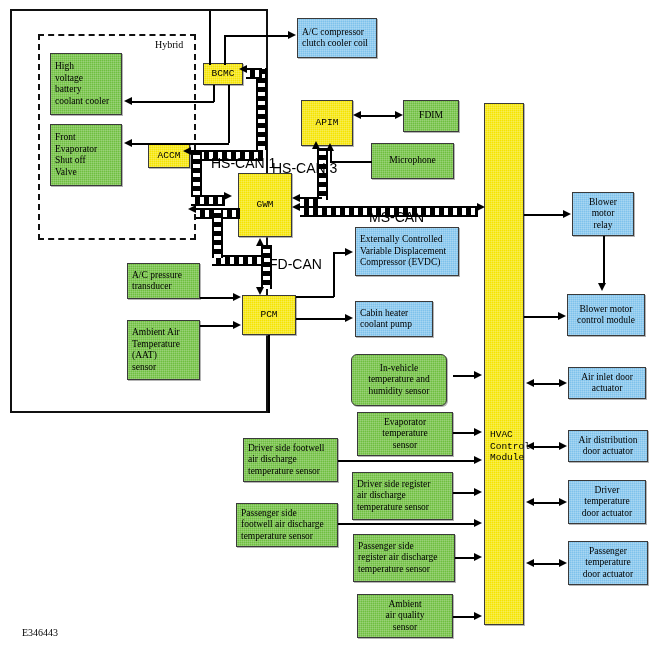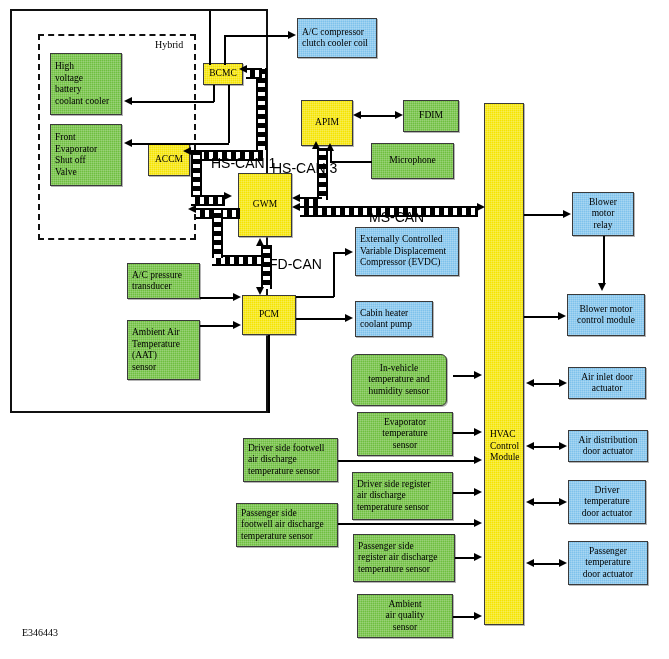--- a/index.html
+++ b/index.html
@@ -12,21 +12,21 @@
        font-family:"Liberation Serif", serif;font-size:9.5px;line-height:11.5px;
        color:#000;padding:2px 4px;}
   .box .ln{display:block;white-space:nowrap;}
   .green{background:#6fbf3f;background-image:
       repeating-linear-gradient(0deg,rgba(255,255,255,.16) 0 1px,rgba(0,0,0,0) 1px 2px),
       repeating-linear-gradient(90deg,rgba(255,255,255,.16) 0 1px,rgba(0,0,0,0) 1px 2px);
       box-shadow:1px 1px 0 rgba(120,120,120,.55);}
   .yellow{background:#f5e400;background-image:
       repeating-linear-gradient(0deg,rgba(255,255,255,.18) 0 1px,rgba(0,0,0,0) 1px 2px),
       repeating-linear-gradient(90deg,rgba(255,255,255,.18) 0 1px,rgba(0,0,0,0) 1px 2px);
-      box-shadow:1px 1px 0 rgba(120,120,120,.55);}
+      box-shadow:1px 1px 0 rgba(120,120,120,.55);font-family:Liberation Mono, monospace;}
   .blue{background:#7ec2ec;background-image:
       repeating-linear-gradient(0deg,rgba(255,255,255,.18) 0 1px,rgba(0,0,0,0) 1px 2px),
       repeating-linear-gradient(90deg,rgba(255,255,255,.18) 0 1px,rgba(0,0,0,0) 1px 2px);
       box-shadow:1px 1px 0 rgba(120,120,120,.55);}
   .center{text-align:center;align-items:center;}
   .left{text-align:left;align-items:flex-start;}
 
   .outerbox{position:absolute;border:2px solid #111;box-sizing:border-box;background:transparent;}
   .hybridbox{position:absolute;border:2px dashed #111;box-sizing:border-box;background:transparent;}
   .hybridlabel{position:absolute;font-family:"Liberation Serif",serif;font-size:10px;color:#000;}
@@ -73,21 +73,21 @@
     <span class="ln">Front</span>
     <span class="ln">Evaporator</span>
     <span class="ln">Shut off</span>
     <span class="ln">Valve</span>
   </div>
 
   <div class="box yellow center" style="left:203px;top:63px;width:40px;height:22px;">
     <span class="ln">BCMC</span>
   </div>
 
-  <div class="box yellow center" style="left:148px;top:144px;width:42px;height:32px;">
+  <div class="box yellow center" style="left:148px;top:144px;width:42px;height:24px;">
     <span class="ln">ACCM</span>
   </div>
 
 
   <div class="box yellow center" style="left:238px;top:173px;width:54px;height:64px;">
     <span class="ln">GWM</span>
   </div>
 
   <div class="box yellow center" style="left:301px;top:100px;width:52px;height:46px;">
     <span class="ln">APIM</span>

